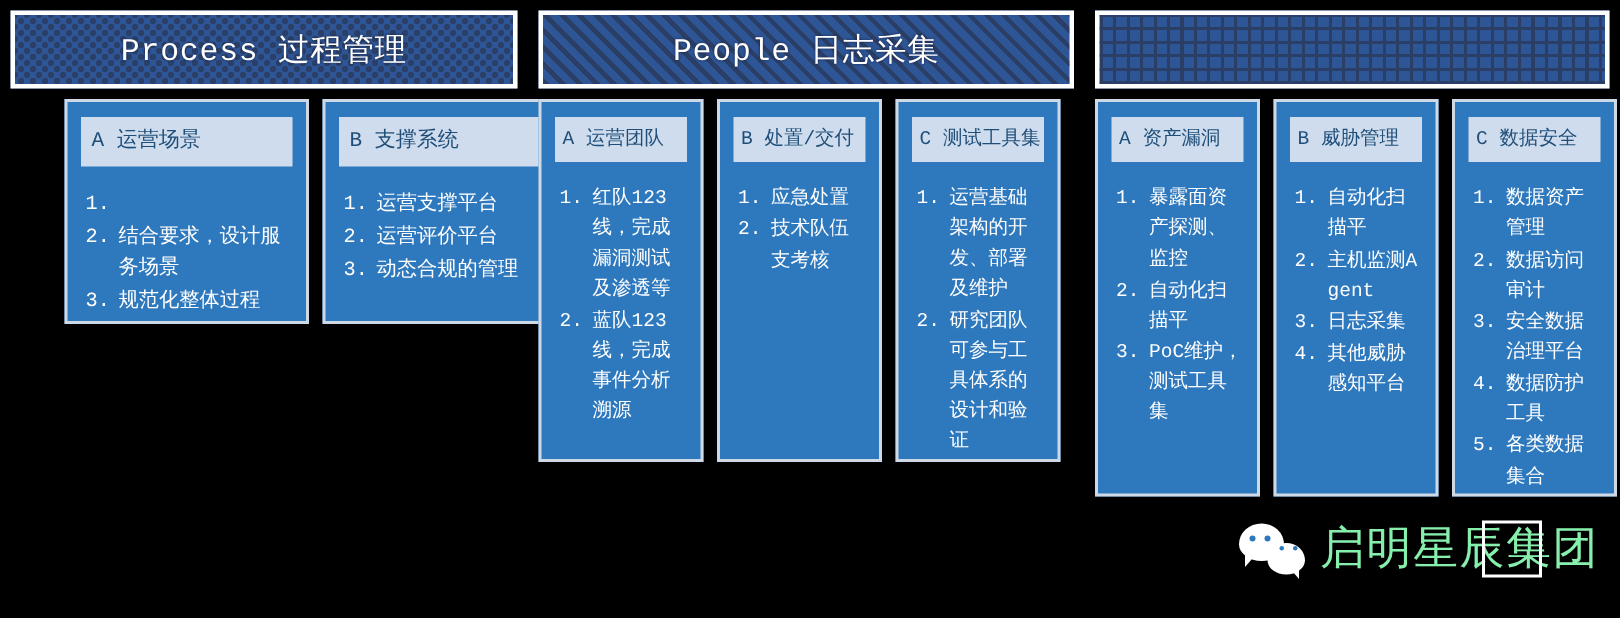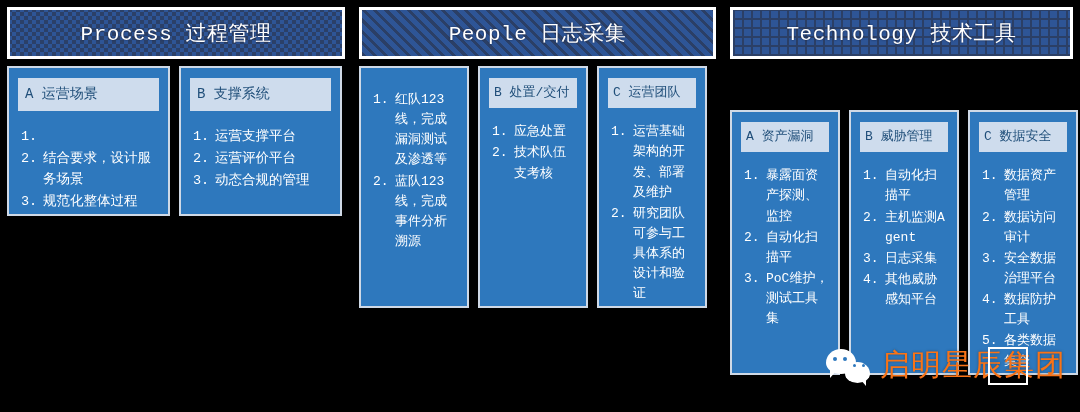--- a/index.html
+++ b/index.html
@@ -115,25 +115,25 @@
   .card-list .txt{
     flex:1 1 auto;
     word-break:break-all;
   }
 
   
   .g-process{width:352px;}
   .g-people{width:371px;}
   .g-technology{width:357px;}
 
-  .g-process .cards > .card:nth-child(1){flex:0 0 163px;}
+  .g-process .cards > .card:nth-child(1){flex:0 0 163px;margin-left:36px;}
   .g-process .cards > .card:nth-child(2){flex:0 0 163px;}
 
   .g-people .cards > .card{flex:0 0 110px;}
-  .g-technology .cards > .card{flex:0 0 110px;margin-top:44px;}
+  .g-technology .cards > .card{flex:0 0 110px;}
 
   .g-people .card-label,
   .g-technology .card-label{font-size:13px;padding:8px 5px;}
   .g-people .card-list,
   .g-technology .card-list{font-size:13px;margin-top:14px;}
 
   
   .watermark{
     position:absolute;
     right:14px;
@@ -172,21 +172,21 @@
   }
   .wm-logo i{
     position:absolute;display:block;
     width:4px;height:4px;border-radius:50%;background:#2e78bd;
   }
   .wm-logo .d1{left:7px;top:8px;}
   .wm-logo .d2{left:17px;top:8px;}
   .wm-logo .d3{right:14px;top:15px;width:3.5px;height:3.5px;}
   .wm-logo .d4{right:5px;top:15px;width:3.5px;height:3.5px;}
   .wm-text{
-    color:#f97316;
+    color:#86efac;
     font-size:30px;
     letter-spacing:1px;
     text-shadow:0 0 3px rgba(0,0,0,.35);
   }
   .wm-box{
     position:absolute;
     right:52px;bottom:27px;
     width:36px;height:34px;
     border:2px solid #ffffff;
     z-index:31;
@@ -244,20 +244,21 @@
   </div>
 
   <div class="group g-people">
     <div class="group-header">
       <div class="pattern pat-diagonal"></div>
       <span class="htext">People 日志采集</span>
     </div>
     <div class="cards">
 
       <div class="card">
+        <div class="card-label">A 运营团队</div>
         <ul class="card-list">
           <li>
             <span class="num">1.</span>
             <span class="txt">红队123线，完成漏洞测试及渗透等</span>
           </li>
           <li>
             <span class="num">2.</span>
             <span class="txt">蓝队123线，完成事件分析溯源</span>
           </li>
         </ul>
@@ -271,40 +272,39 @@
             <span class="txt">应急处置</span>
           </li>
           <li>
             <span class="num">2.</span>
             <span class="txt">技术队伍支考核</span>
           </li>
         </ul>
       </div>
 
       <div class="card">
-        <div class="card-label">C 运营团队</div>
+        <div class="card-label">C 测试工具集</div>
         <ul class="card-list">
           <li>
             <span class="num">1.</span>
             <span class="txt">运营基础架构的开发、部署及维护</span>
           </li>
           <li>
             <span class="num">2.</span>
             <span class="txt">研究团队可参与工具体系的设计和验证</span>
           </li>
         </ul>
       </div>
 
     </div>
   </div>
 
   <div class="group g-technology">
     <div class="group-header">
       <div class="pattern pat-grid"></div>
-      <span class="htext">Technology 技术工具</span>
     </div>
     <div class="cards">
 
       <div class="card">
         <div class="card-label">A 资产漏洞</div>
         <ul class="card-list">
           <li>
             <span class="num">1.</span>
             <span class="txt">暴露面资产探测、监控</span>
           </li>

